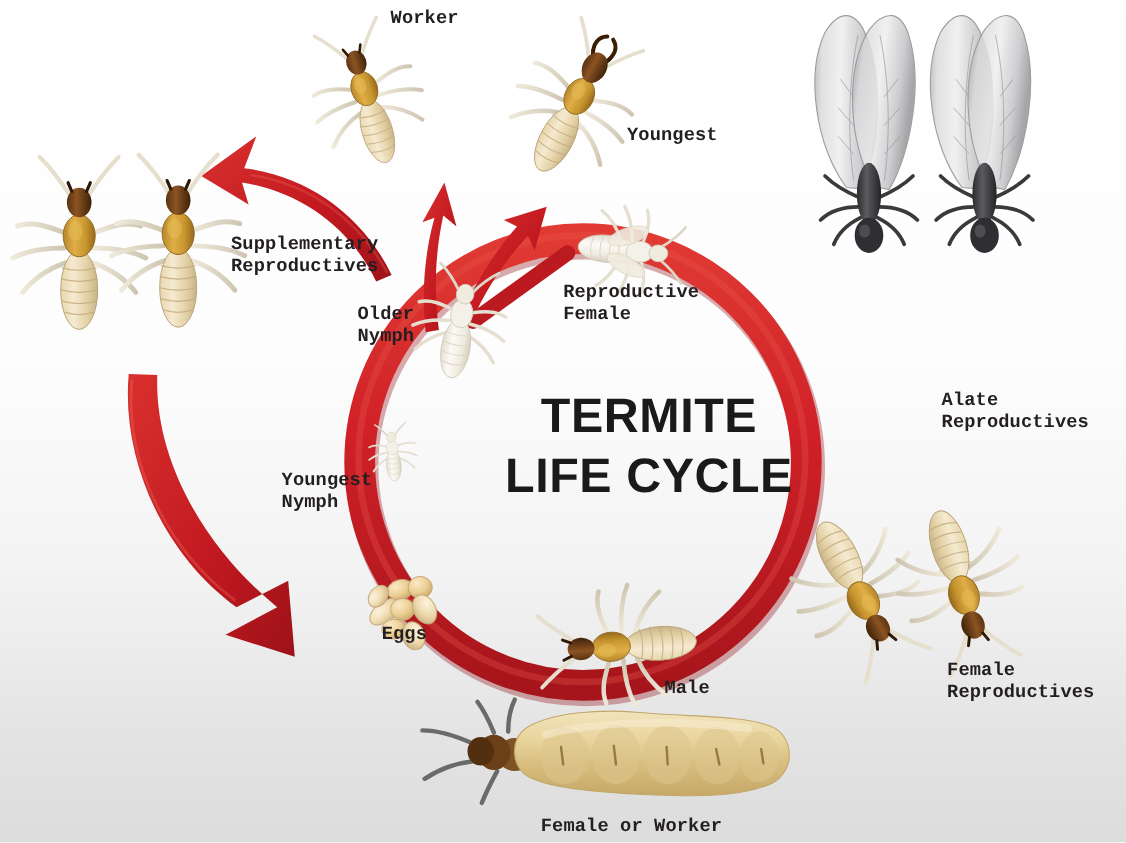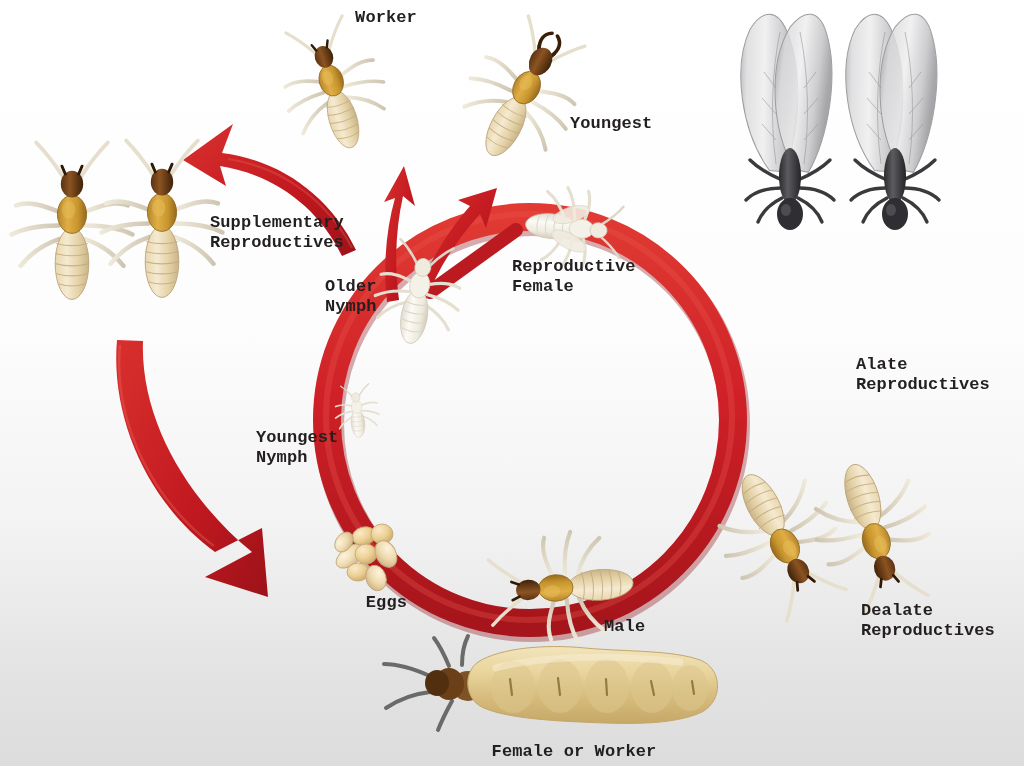--- a/index.html
+++ b/index.html
@@ -364,41 +364,43 @@
     <g>
       <g transform="translate(72,230) scale(1.12)">
         <use href="#termiteDorsal"></use>
       </g>
       <g transform="translate(162,228) scale(1.12)">
         <use href="#termiteDorsal"></use>
       </g>
     </g>
   </svg>
 
+  <div id="title">TERMITE
+LIFE CYCLE</div>
 
   <div class="lbl ctr" style="left:346px; top:8px; width:80px;">Worker</div>
 
   <div class="lbl lft" style="left:570px; top:114px; width:80px;">Youngest</div>
 
   <div class="lbl lft" style="left:210px; top:213px; width:140px;">Supplementary
 Reproductives</div>
 
   <div class="lbl lft" style="left:512px; top:257px; width:180px;">Reproductive Female</div>
 
   <div class="lbl lft" style="left:325px; top:277px; width:70px;">Older
 Nymph</div>
 
   <div class="lbl lft" style="left:856px; top:355px; width:140px;">Alate
 Reproductives</div>
 
   <div class="lbl lft" style="left:256px; top:428px; width:90px;">Youngest
 Nymph</div>
 
-  <div class="lbl lft" style="left:861px; top:601px; width:140px;">Dealate
+  <div class="lbl lft" style="left:861px; top:601px; width:140px;">Female
 Reproductives</div>
 
-  <div class="lbl lft" style="left:347px; top:593px; width:60px;text-align:right;">Eggs</div>
+  <div class="lbl lft" style="left:347px; top:568px; width:60px;">Eggs</div>
 
   <div class="lbl lft" style="left:604px; top:617px; width:60px;">Male</div>
 
   <div class="lbl ctr" style="left:484px; top:742px; width:180px;">Female or Worker</div>
 
 </div>
 
 </body></html>

